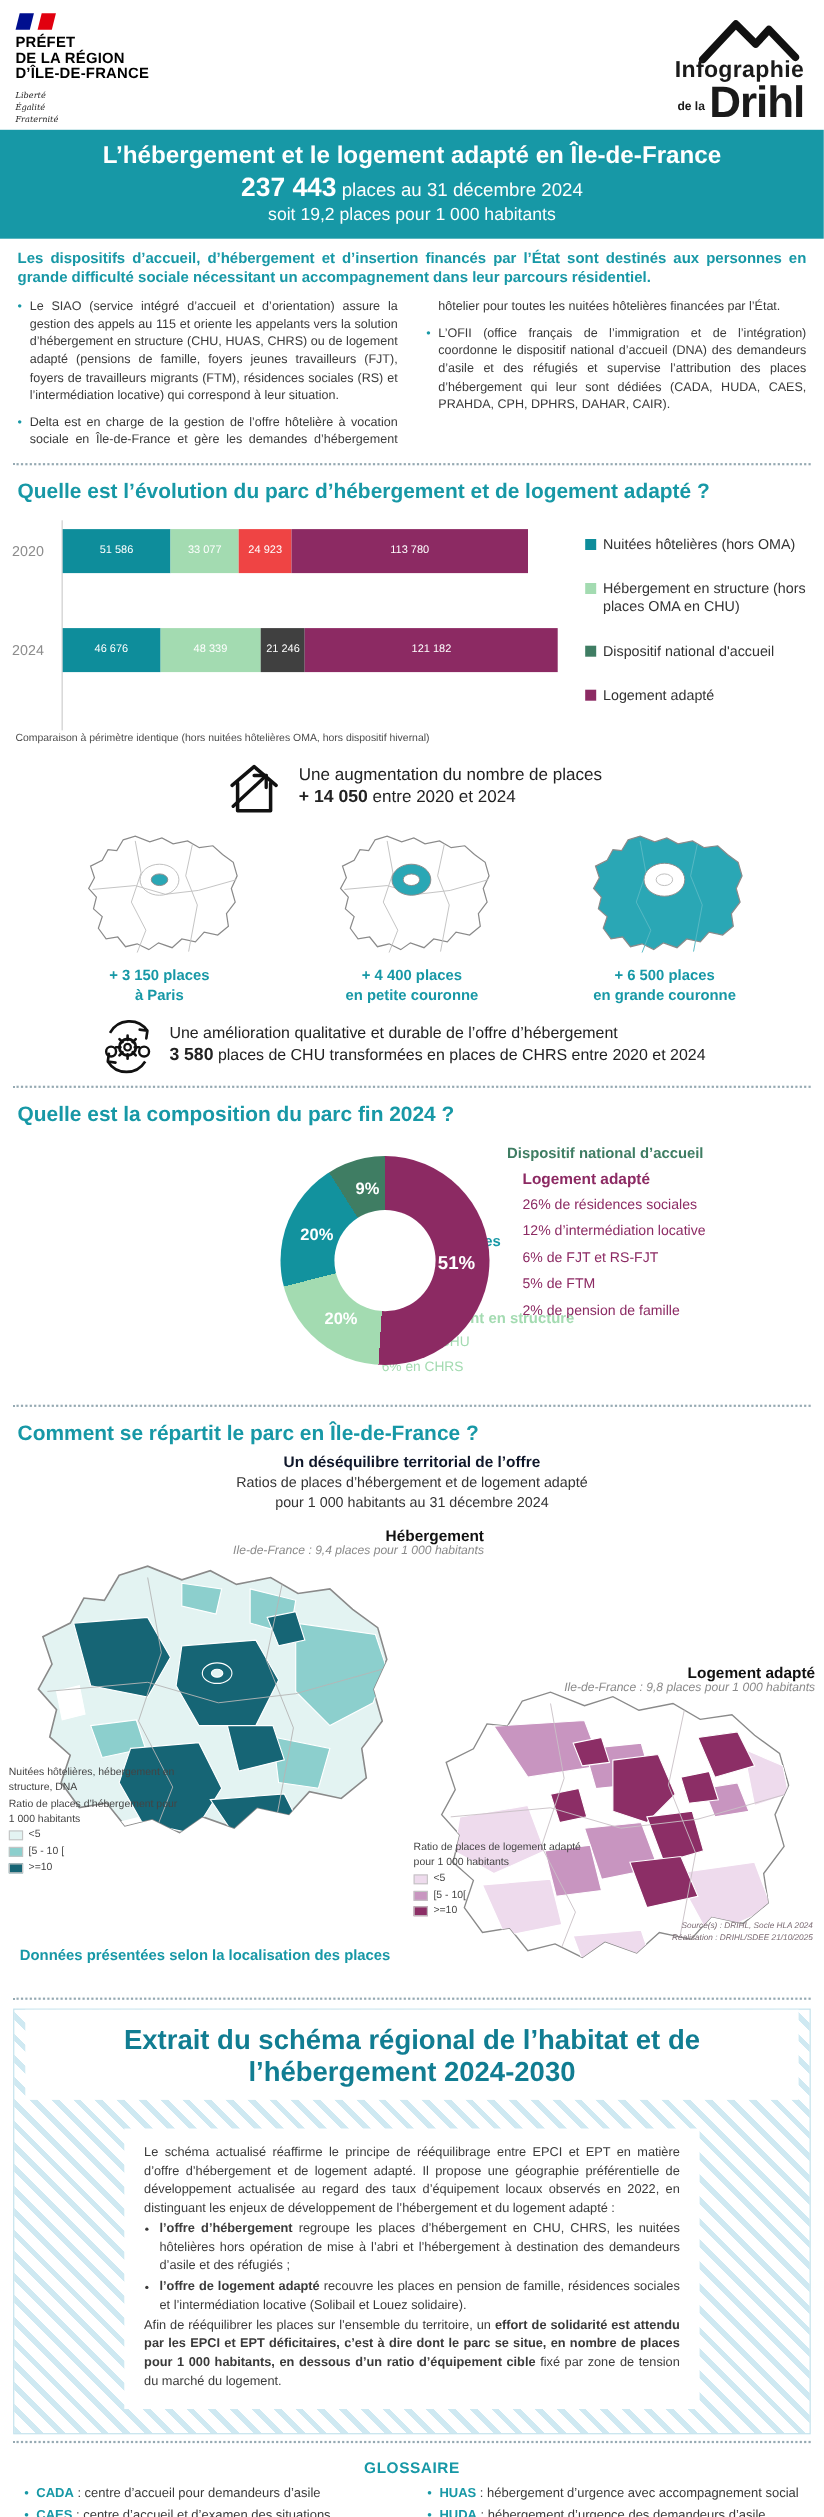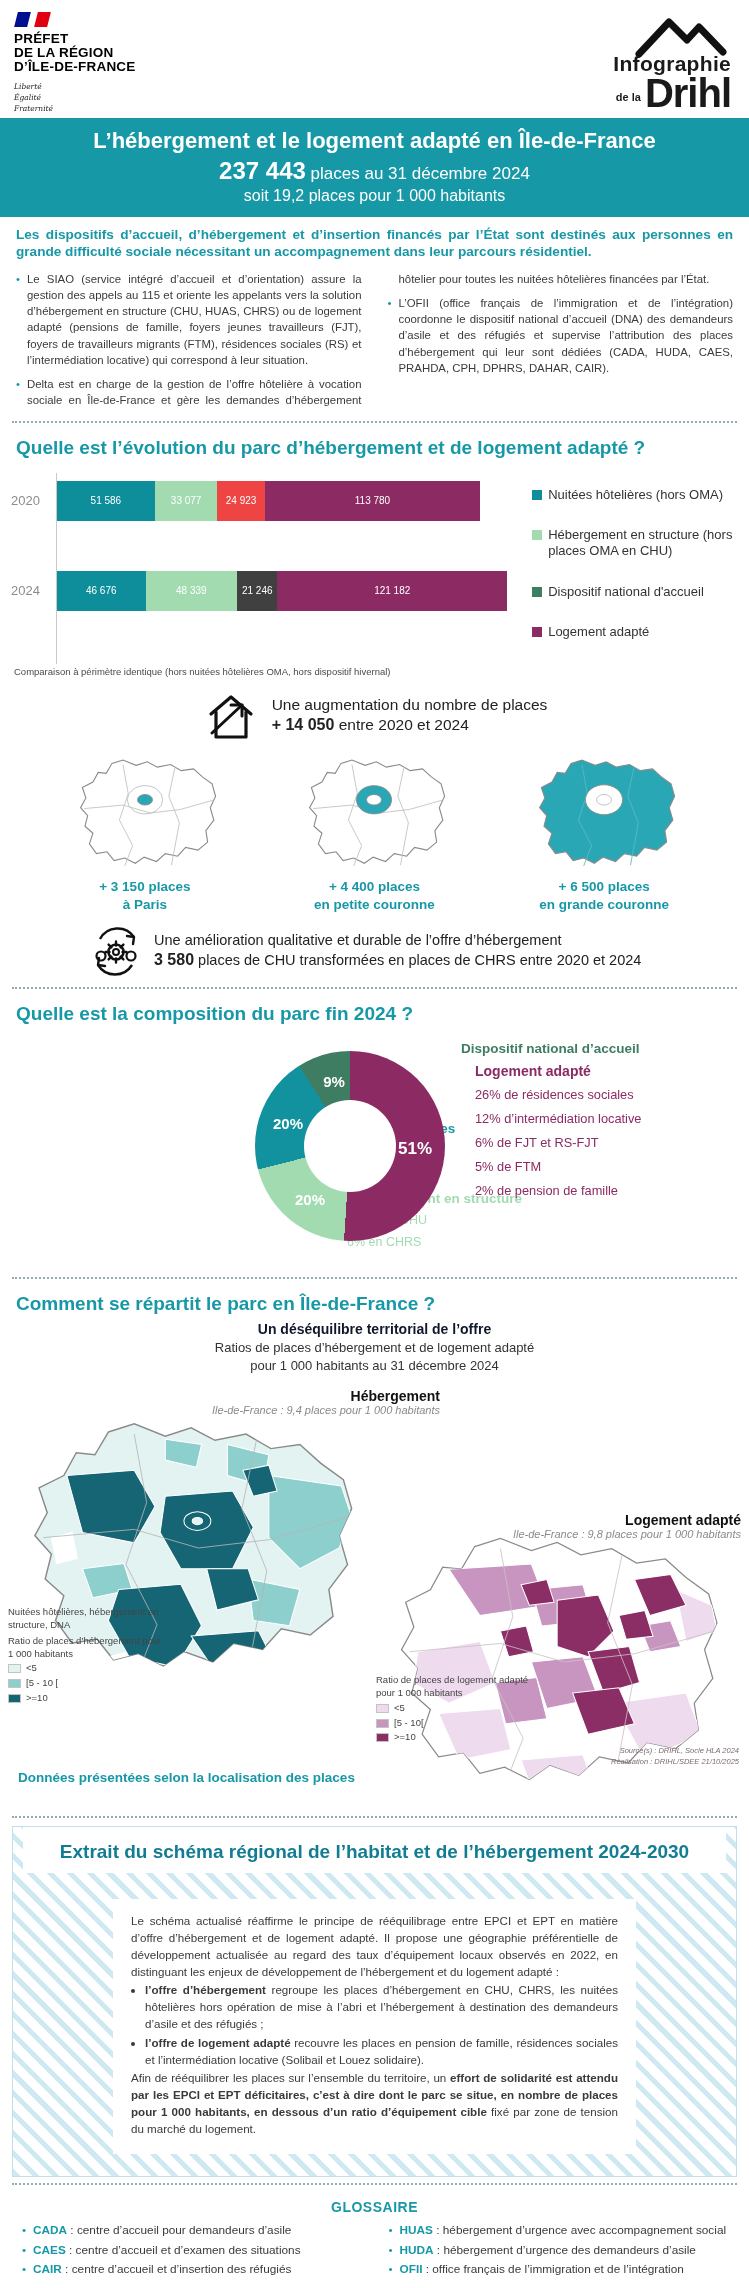--- a/index.html
+++ b/index.html
@@ -107,21 +107,21 @@
   .lg2{ left:376px; top:296px; width:170px; }
   .map-source{ position:absolute; right:10px; top:368px; text-align:right; font-style:italic; font-size:7.5px; color:#7a6a72; line-height:1.4; }
   .map-note{ position:absolute; left:18px; top:392px; color:#1798a6; font-weight:bold; font-size:13.5px; }
 
   
   .extrait{ margin:8px 12px 4px; position:relative;
     background:
       repeating-linear-gradient(45deg, #cfe9f2 0 5px, rgba(255,255,255,0) 5px 14px);
     border:1px solid #bfe0ec; padding-bottom:22px; }
   .extrait-titlebar{ background:#fff; margin:0 10px; padding:14px 8px 10px; text-align:center;
-    color:#117d92; font-weight:bold; font-size:19px; }
+    color:#117d92; font-weight:bold; font-size:25px; }
   .extrait-card{ background:#fff; margin:26px 100px 0; padding:14px 18px; font-size:11.6px; line-height:1.45; text-align:justify; }
   .extrait-card p{ margin-bottom:2px; }
   .extrait-card ul{ margin:2px 0 2px 14px; }
   .extrait-card li{ margin-bottom:2px; }
 
   
   .glossaire-title{ text-align:center; color:#1798a6; font-weight:bold; font-size:14px; letter-spacing:.5px; padding:8px 0 6px; }
   .glossary{ display:flex; gap:28px; padding:2px 22px 10px; }
   .gcol{ flex:1; }
   .gitem{ position:relative; padding-left:11px; font-size:11.8px; line-height:1.35; margin-bottom:4px; }

